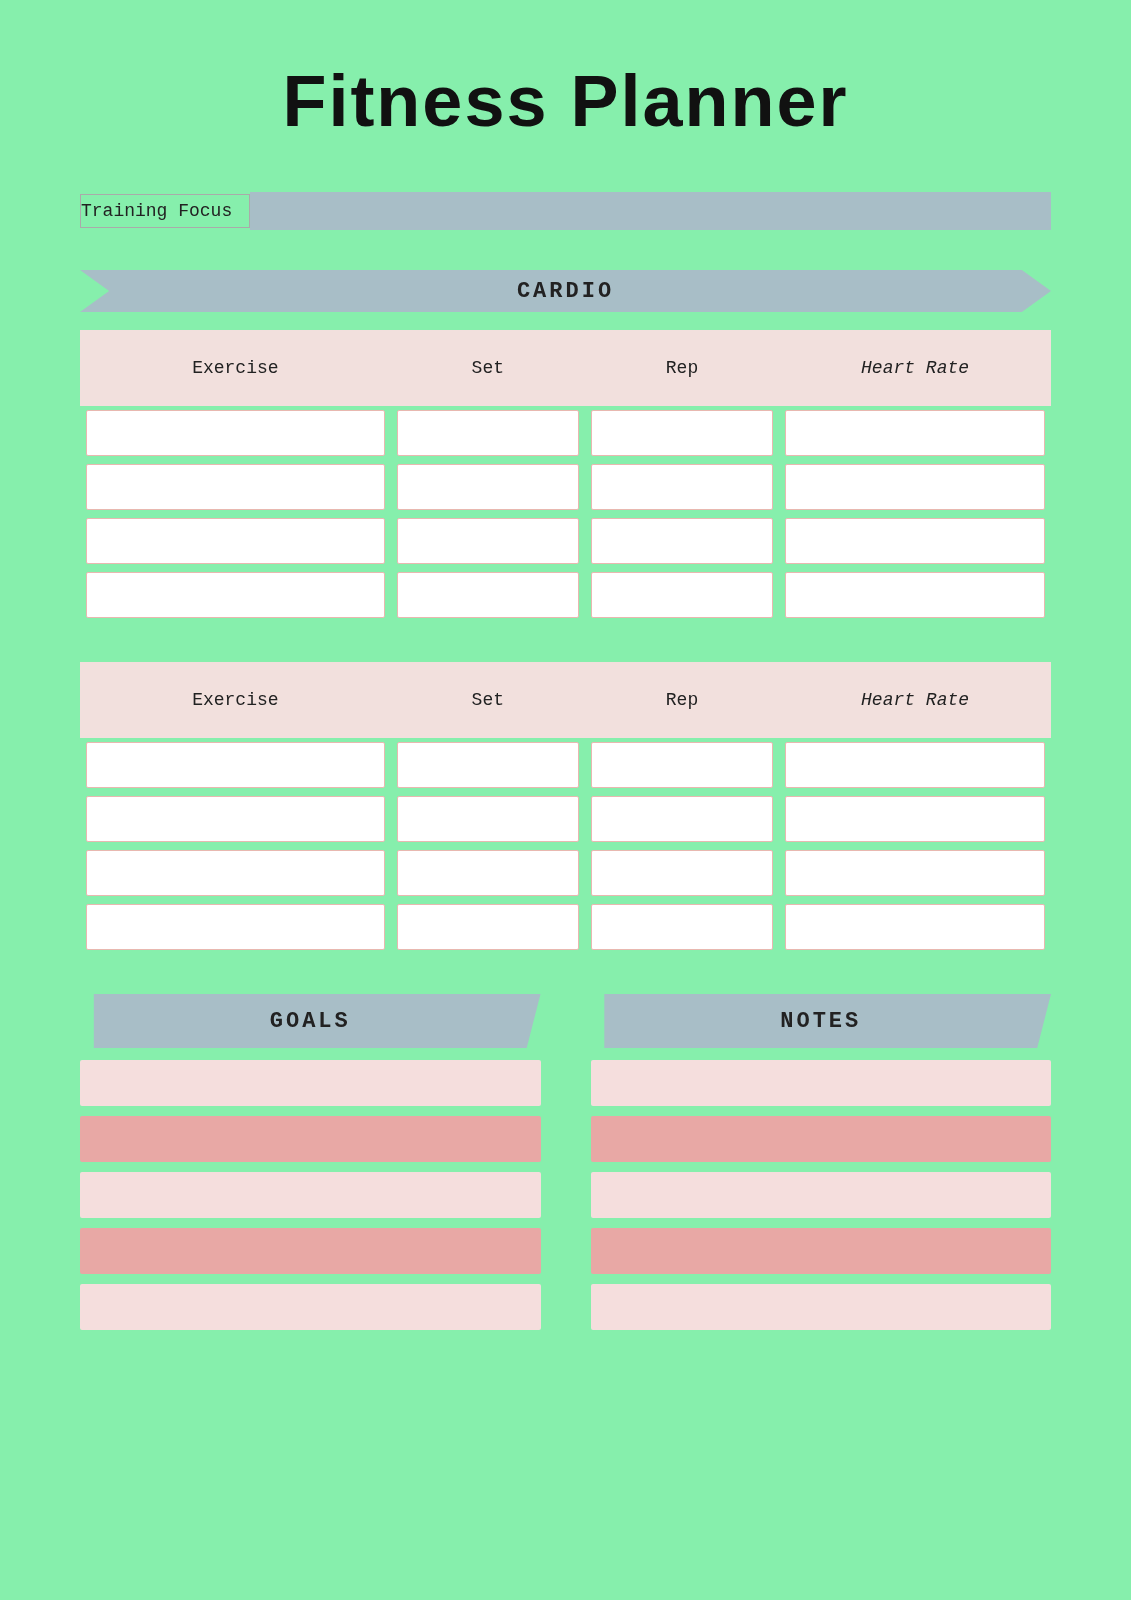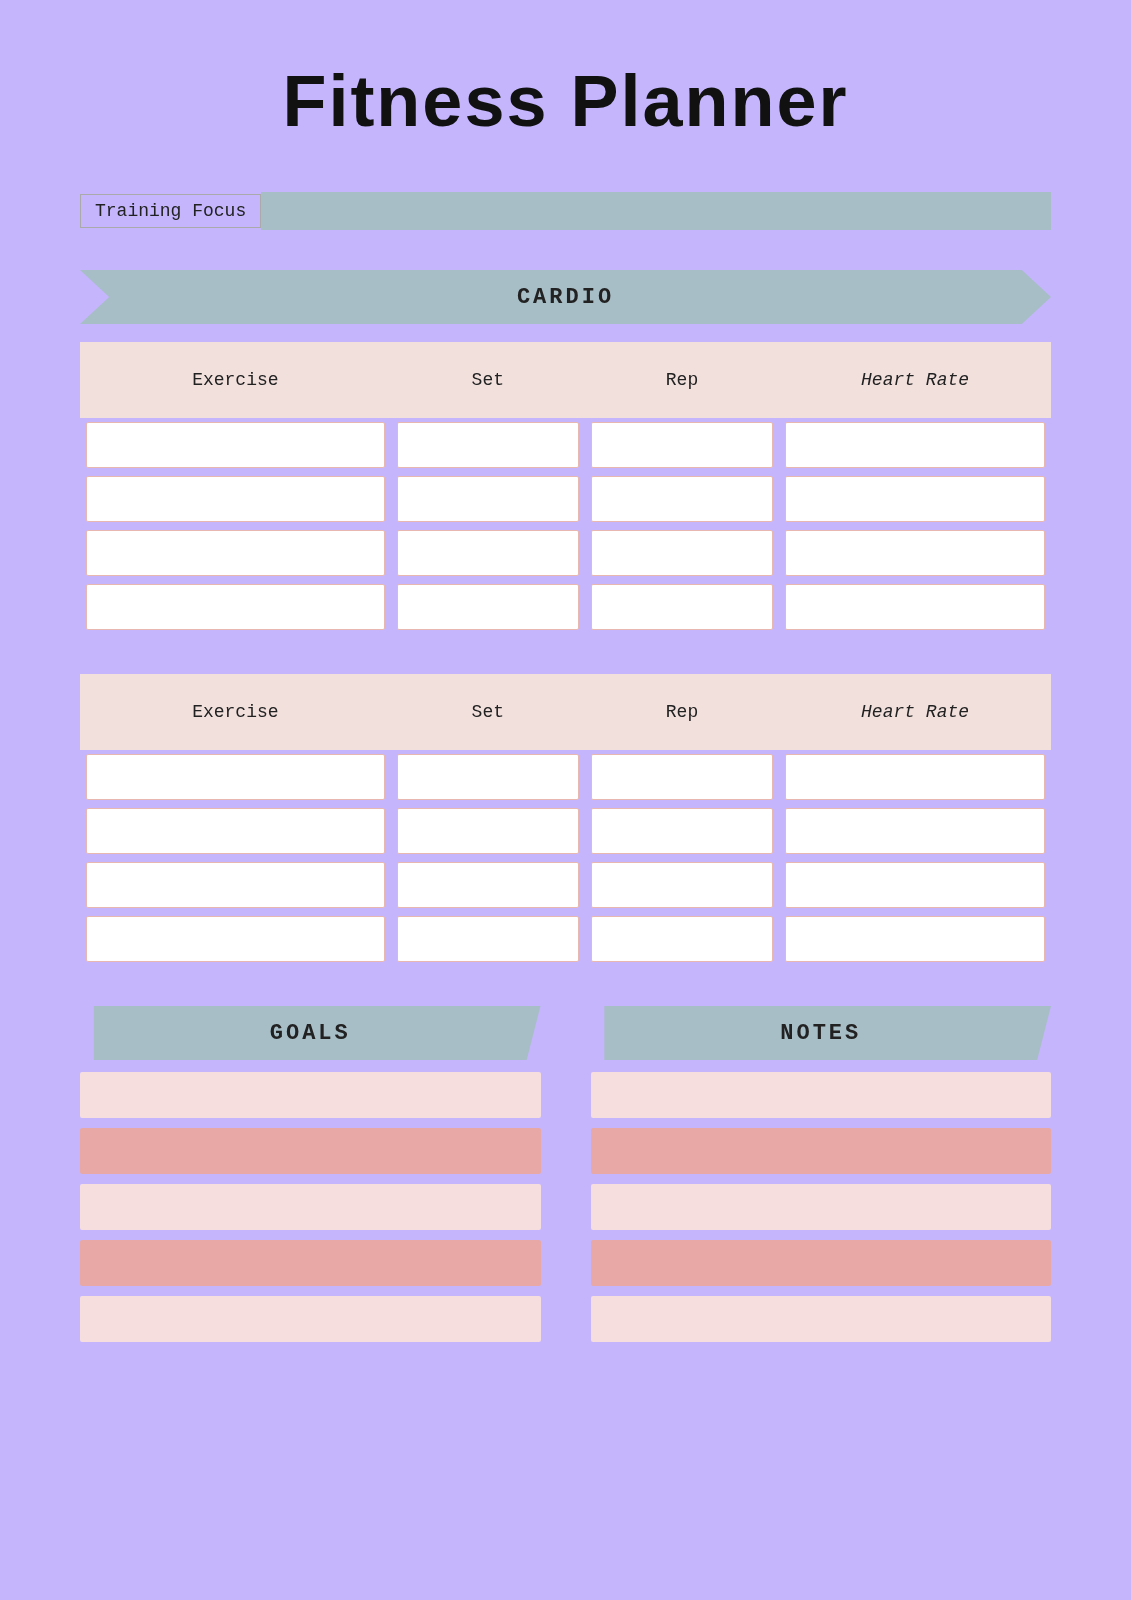--- a/index.html
+++ b/index.html
@@ -13,21 +13,21 @@
       display: flex;
       justify-content: center;
       align-items: flex-start;
       min-height: 100vh;
       font-family: 'Courier New', Courier, monospace;
     }
 
     .page {
       width: 1131px;
       min-height: 1600px;
-      background: #c4b5fd;
+      background: #86efac;
       padding: 60px 80px 60px 80px;
       position: relative;
     }
 
     .page-title {
       text-align: center;
       font-size: 72px;
       font-weight: 900;
       letter-spacing: 2px;
       color: #111111;
@@ -37,21 +37,21 @@
 
     
     .training-focus-row {
       display: flex;
       align-items: center;
       margin-bottom: 40px;
     }
 
     .training-focus-label {
       border: 1.5px solid #aaa;
-      padding: 6px 14px;
+      padding: 6px 0;
       font-size: 18px;
       font-family: 'Courier New', Courier, monospace;
       color: #222;
       white-space: nowrap;
       min-width: 170px;
     }
 
     .training-focus-bar {
       flex: 1;
       height: 38px;
@@ -63,21 +63,21 @@
     .section-header {
       position: relative;
       display: flex;
       align-items: center;
       justify-content: center;
       margin-bottom: 18px;
     }
 
     .section-header-bg {
       width: 100%;
-      height: 54px;
+      height: 42px;
       background: #a8bec7;
       display: flex;
       align-items: center;
       justify-content: center;
       clip-path: polygon(0% 0%, 97% 0%, 100% 50%, 97% 100%, 0% 100%, 3% 50%);
     }
 
     .section-header-text {
       font-size: 22px;
       font-weight: bold;

